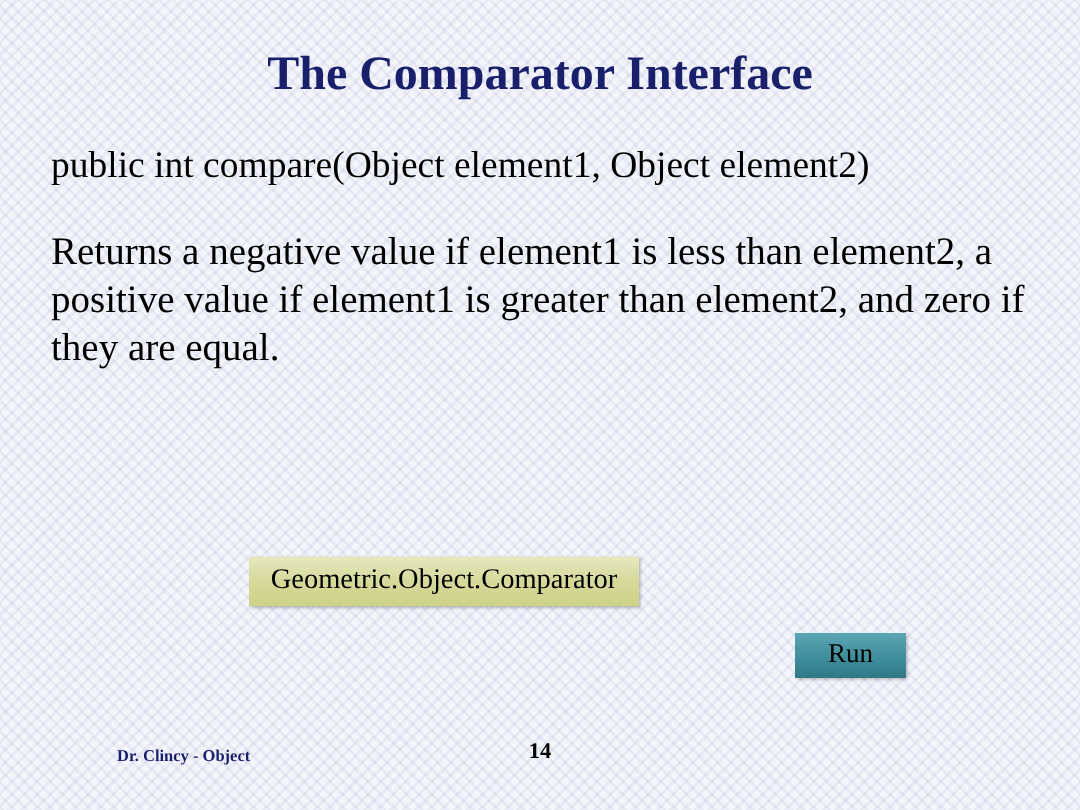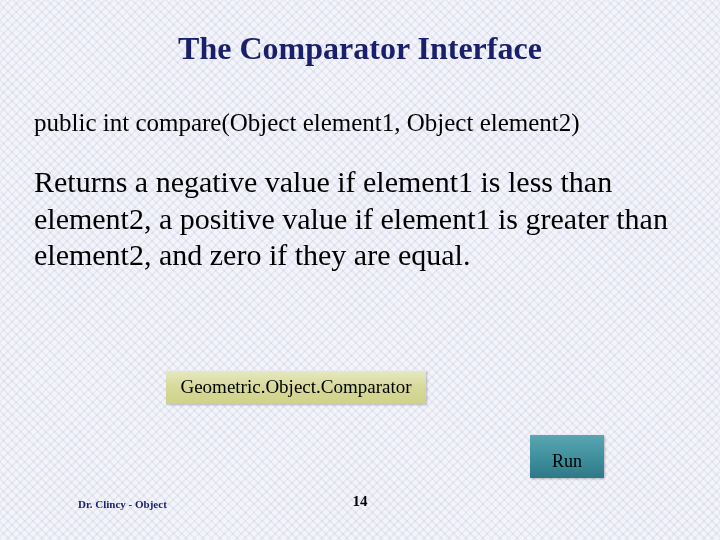--- a/index.html
+++ b/index.html
@@ -18,30 +18,30 @@
     height: 540px;
     position: relative;
     padding: 24px 34px 0 34px;
   }
   .title {
     text-align: center;
     font-size: 32px;
     font-weight: bold;
     color: #1a1f6b;
     margin-top: 6px;
-    margin-bottom: 40px;
+    margin-bottom: 28px;
   }
   .signature {
     font-size: 25px;
     color: #000;
     margin-bottom: 26px;
     line-height: 1.25;
   }
   .description {
-    font-size: 30px;
+    font-size: 26px;
     color: #000;
     line-height: 1.22;
     margin-bottom: 8px;
   }
   .buttons {
     position: absolute;
     left: 0;
     width: 592px;
     top: 370px;
     text-align: center;
@@ -64,26 +64,26 @@
     cursor: pointer;
     background: linear-gradient(#e6e8c0 0%, #d6d99a 50%, #cfd288 100%);
     box-shadow: 1px 1px 2px rgba(0,0,0,0.25);
     min-width: 150px;
     text-align: center;
   }
   .btn.wide { min-width: 250px; }
   .run {
     position: absolute;
     left: 530px;
-    top: 13px;
+    top: 0;
     display: inline-block;
     font-family: "Times New Roman", Times, serif;
     font-size: 18px;
     color: #000;
-    padding: 16px 22px 6px 22px;
+    padding: 3px 22px 6px 22px;
     border: none;
     cursor: pointer;
     background: linear-gradient(#5aa6b3 0%, #3d8c9a 60%, #2f7886 100%);
     box-shadow: 1px 1px 2px rgba(0,0,0,0.25);
   }
   .footer-author {
     position: absolute;
     left: 78px;
     bottom: 30px;
     font-size: 11px;

